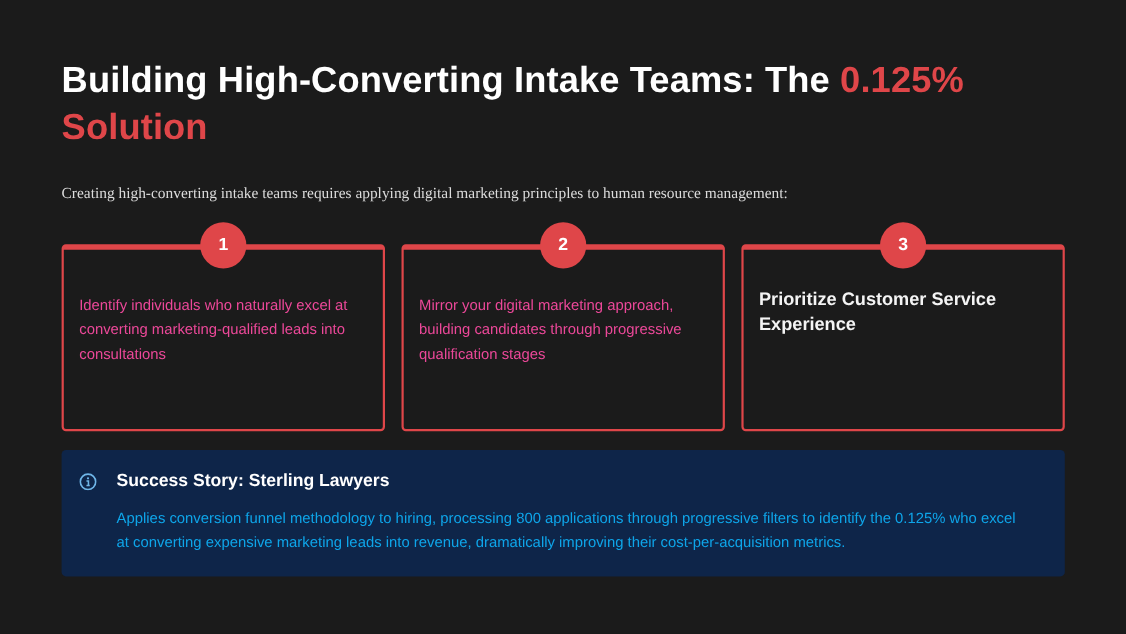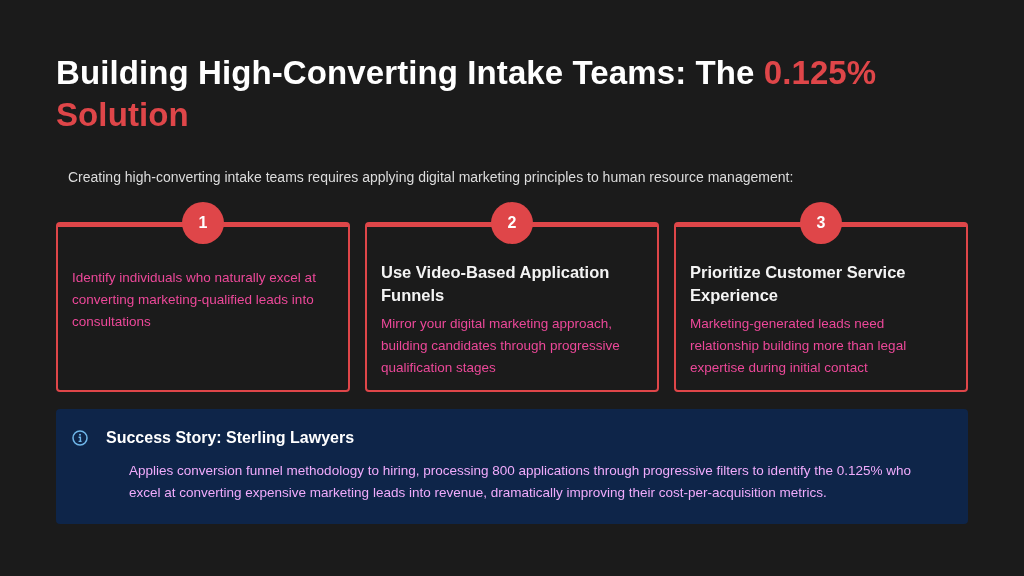--- a/index.html
+++ b/index.html
@@ -11,22 +11,22 @@
     position: relative;
   }
   .slide { position: absolute; left: 0; top: 0; width: 1024px; height: 576px; }
   .title {
     position: absolute; left: 56px; top: 52px; width: 900px;
     font-size: 33px; font-weight: bold; line-height: 42px; color: #ffffff;
     letter-spacing: 0.1px;
   }
   .title .accent { color: #df4649; }
   .subtitle {
-    position: absolute; left: 68px; top: 168px; width: 920px;
-    font-size: 14px; line-height: 18px; color: #dcdcdc;
+    position: absolute; left: 56px; top: 168px; width: 920px;
+    font-size: 14px; line-height: 18px; color: #dcdcdc; font-family: Liberation Serif, serif;
   }
   .cards {
     position: absolute; left: 56px; top: 222px; width: 912px; height: 170px;
     display: flex; gap: 15px;
   }
   .card {
     position: relative; flex: 1 1 0; height: 170px;
     border: 2px solid #df4649; border-top-width: 5px; border-radius: 4px;
     background: #1b1b1b;
     padding: 34px 14px 0 14px;
@@ -48,46 +48,44 @@
     background: #0e2549; border-radius: 4px;
     padding: 18px 32px 0 50px;
   }
   .info-icon {
     position: absolute; left: 16px; top: 21px; width: 16px; height: 16px;
   }
   .story-title {
     font-size: 16px; font-weight: bold; line-height: 22px; color: #ffffff;
   }
   .story-body {
-    margin-top: 11px; font-size: 13.5px; line-height: 22px; color: #f0abfc; margin-left: 23px;
+    margin-top: 11px; font-size: 13.5px; line-height: 22px; color: #0ea5e9;
   }
 </style>
 </head>
 <body>
 
 <div class="slide">
 
   <h1 class="title"><span>Building High-Converting Intake Teams: The </span><span class="accent">0.125% Solution</span></h1>
 
   <p class="subtitle">Creating high-converting intake teams requires applying digital marketing principles to human resource management:</p>
 
   <div class="cards">
     <div class="card">
       <div class="badge">1</div>
       <div class="card-body">Identify individuals who naturally excel at converting marketing-qualified leads into consultations</div>
     </div>
     <div class="card">
       <div class="badge">2</div>
-      <div class="card-title">Use Video-Based Application Funnels</div>
       <div class="card-body">Mirror your digital marketing approach, building candidates through progressive qualification stages</div>
     </div>
     <div class="card">
       <div class="badge">3</div>
       <div class="card-title">Prioritize Customer Service Experience</div>
-      <div class="card-body">Marketing-generated leads need relationship building more than legal expertise during initial contact</div>
     </div>
   </div>
 
   <div class="story">
     <span class="info-icon">
       <svg width="16" height="16" viewBox="0 0 16 16">
         <circle cx="8" cy="8" r="7" fill="none" stroke="#6fb6e8" stroke-width="1.5"></circle>
         <circle cx="8" cy="4.8" r="1" fill="#6fb6e8"></circle>
         <path d="M6.6 7.2 H8.4 V11.2 M6.6 11.4 H9.6" fill="none" stroke="#6fb6e8" stroke-width="1.4"></path>
       </svg>

